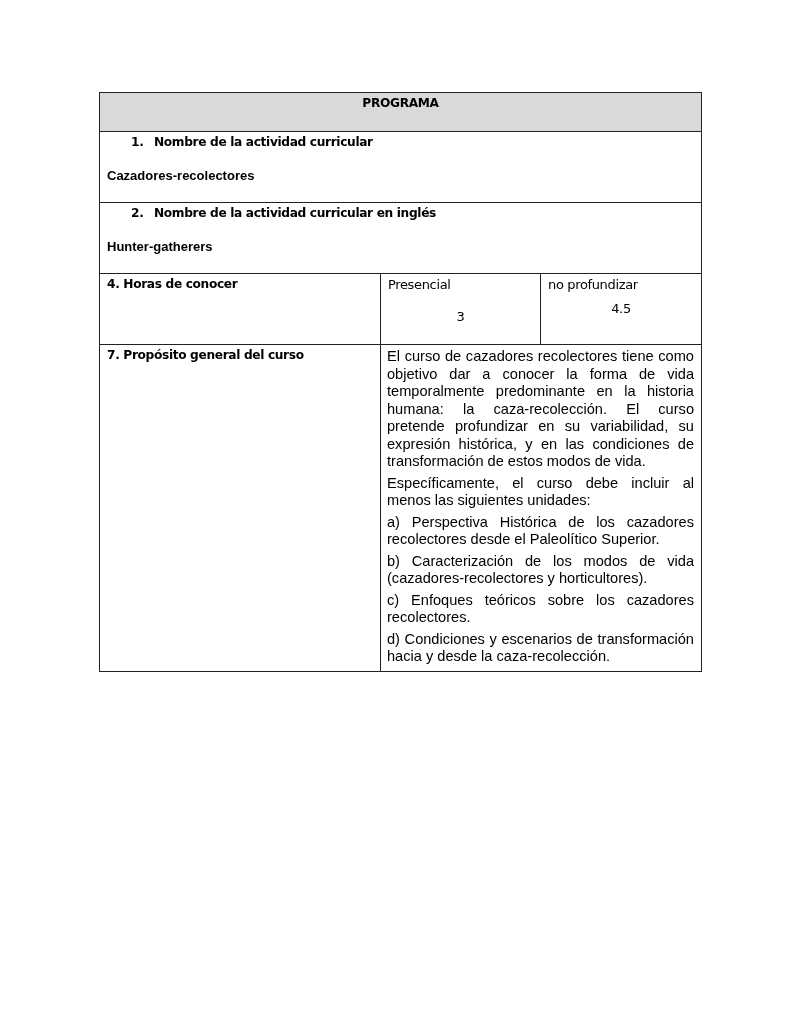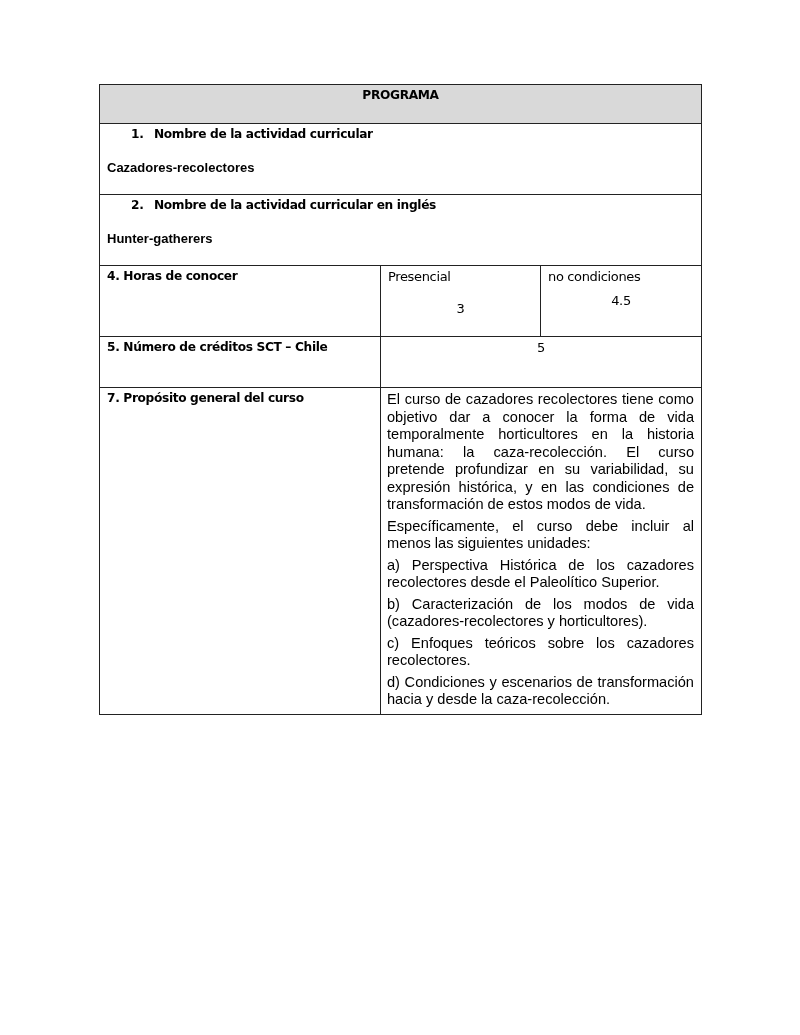--- a/index.html
+++ b/index.html
@@ -1,17 +1,17 @@
 <!DOCTYPE html>
 <html><head>
 <meta charset="utf-8">
 <style>
   html, body { margin: 0; padding: 0; background: #ffffff; }
   body { width: 800px; height: 1035px; position: relative; font-family: "Liberation Sans", sans-serif; color: #000; }
-  .page { position: absolute; left: 99px; top: 84px; width: 602px; }
+  .page { position: absolute; left: 99px; top: 92px; width: 602px; }
   table { border-collapse: collapse; width: 602px; table-layout: fixed; }
   td { border: 1.3px solid #222; vertical-align: top; padding: 0 7px; font-size: 13px; }
   .lbl { font-family: "DejaVu Sans", sans-serif; font-size: 12.2px; font-weight: bold; letter-spacing: -0.35px; }
   .lbl-normal { font-family: "DejaVu Sans", sans-serif; font-size: 12.2px; letter-spacing: -0.35px; }
   .head { background: #d9d9d9; text-align: center; height: 35px; padding-top: 3px; }
   .num-item { padding-left: 47px; display: block; position: relative; }
   .num-item .n { position: absolute; left: 24px; }
   .big { font-family: "Liberation Sans", sans-serif; font-weight: bold; font-size: 13px; }
   .center { text-align: center; }
   .prose { font-family: "Liberation Sans", sans-serif; font-size: 14.6px; line-height: 17.5px; text-align: justify; padding: 3px 7px 1px 6px; }
@@ -61,47 +61,36 @@
       <div class="lbl" style="margin-top:3px;">
         <span>4.</span>
         <span>Horas de conocer</span>
       </div>
     </td>
     <td>
       <div class="lbl-normal" style="margin-top:3px; font-size:13px;">Presencial</div>
       <div class="lbl-normal center" style="margin-top:17px; font-size:13px;">3</div>
     </td>
     <td>
-      <div class="lbl-normal" style="margin-top:3px; font-size:13px;">no condiciones</div>
+      <div class="lbl-normal" style="margin-top:3px; font-size:13px;">no profundizar</div>
       <div class="lbl-normal center" style="margin-top:9px; font-size:13px;">4.5</div>
     </td>
   </tr>
 
-  <tr>
-    <td style="height:50px;">
-      <div class="lbl" style="margin-top:3px;">
-        <span>5.</span>
-        <span>Número de créditos SCT – Chile</span>
-      </div>
-    </td>
-    <td colspan="2">
-      <div class="lbl-normal center" style="margin-top:3px; font-size:13px;">5</div>
-    </td>
-  </tr>
 
 
   <tr>
     <td>
       <div class="lbl" style="margin-top:3px;">
         <span>7.</span>
         <span>Propósito general del curso</span>
       </div>
     </td>
     <td colspan="2" class="prose">
-      <p>El curso de cazadores recolectores tiene como objetivo dar a conocer la forma de vida temporalmente horticultores en la historia humana: la caza-recolección. El curso pretende profundizar en su variabilidad, su expresión histórica, y en las condiciones de transformación de estos modos de vida.</p>
+      <p>El curso de cazadores recolectores tiene como objetivo dar a conocer la forma de vida temporalmente predominante en la historia humana: la caza-recolección. El curso pretende profundizar en su variabilidad, su expresión histórica, y en las condiciones de transformación de estos modos de vida.</p>
       <p>Específicamente, el curso debe incluir al menos las siguientes unidades:</p>
       <p>a) Perspectiva Histórica de los cazadores recolectores desde el Paleolítico Superior.</p>
       <p>b) Caracterización de los modos de vida (cazadores-recolectores y horticultores).</p>
       <p>c) Enfoques teóricos sobre los cazadores recolectores.</p>
       <p>d) Condiciones y escenarios de transformación hacia y desde la caza-recolección.</p>
     </td>
   </tr>
 </tbody>
     </table>
 </div>

